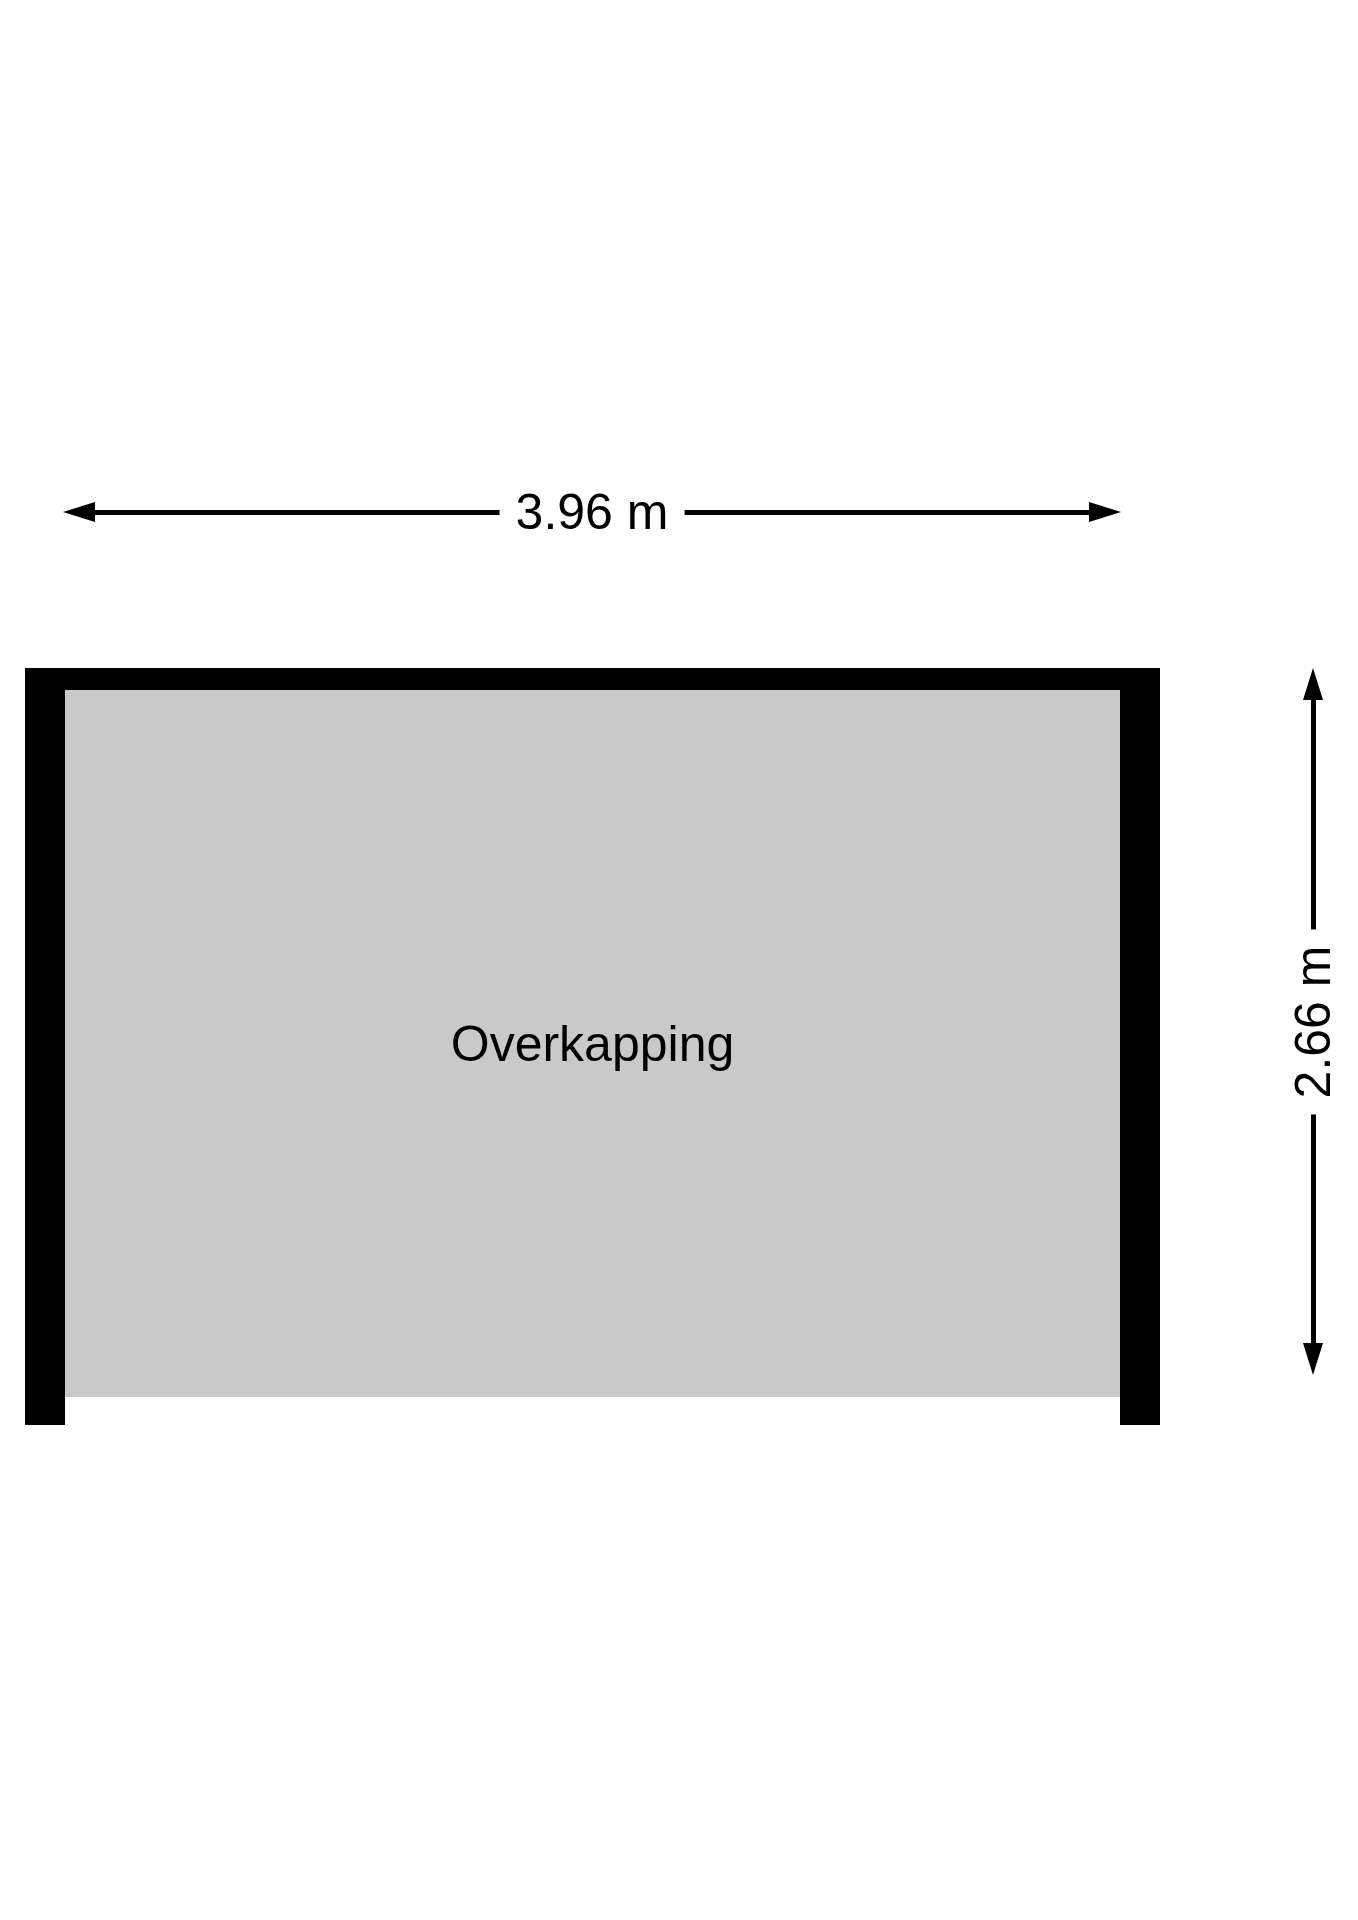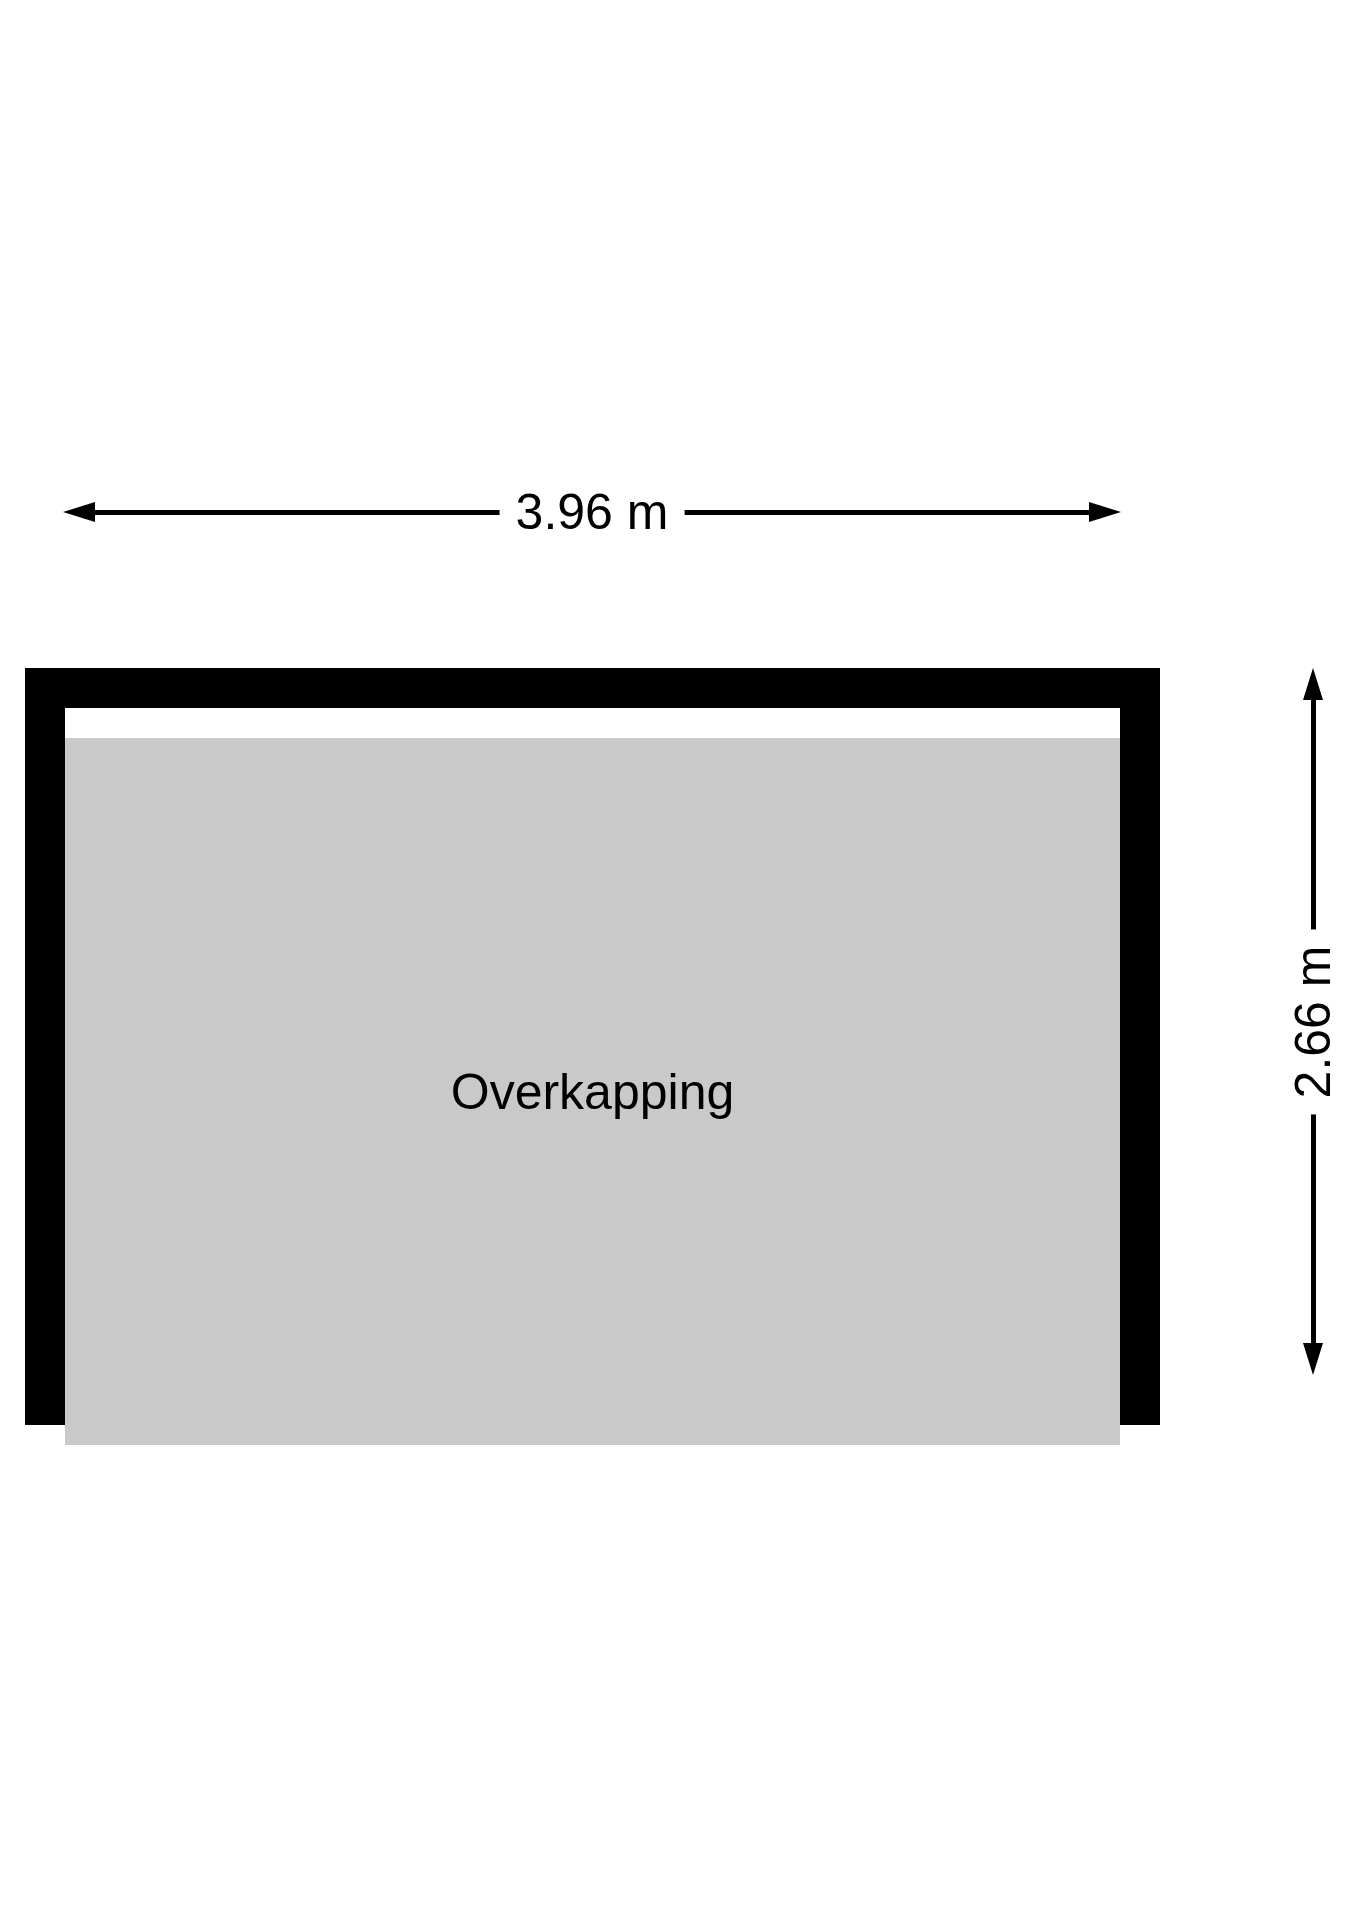--- a/index.html
+++ b/index.html
@@ -26,21 +26,21 @@
   .wall {
     position: absolute;
     background: var(--wall-color, #000000);
   }
   .wall-top   { left: 25px;  top: 668px; width: 1135px; height: 40px; }
   .wall-left  { left: 25px;  top: 668px; width: 40px;   height: 757px; }
   .wall-right { left: 1120px;top: 668px; width: 40px;   height: 757px; }
 
   .floor {
     position: absolute;
-    left: 65px; top: 738px;
+    left: 65px; top: 690px;
     width: 1055px; height: 707px;
     background: var(--floor-color, #c9c9c9);
     display: flex;
     align-items: center;
     justify-content: center;
   }
   .room-label {
     font-size: 50px;
     line-height: 1;
     white-space: nowrap;

